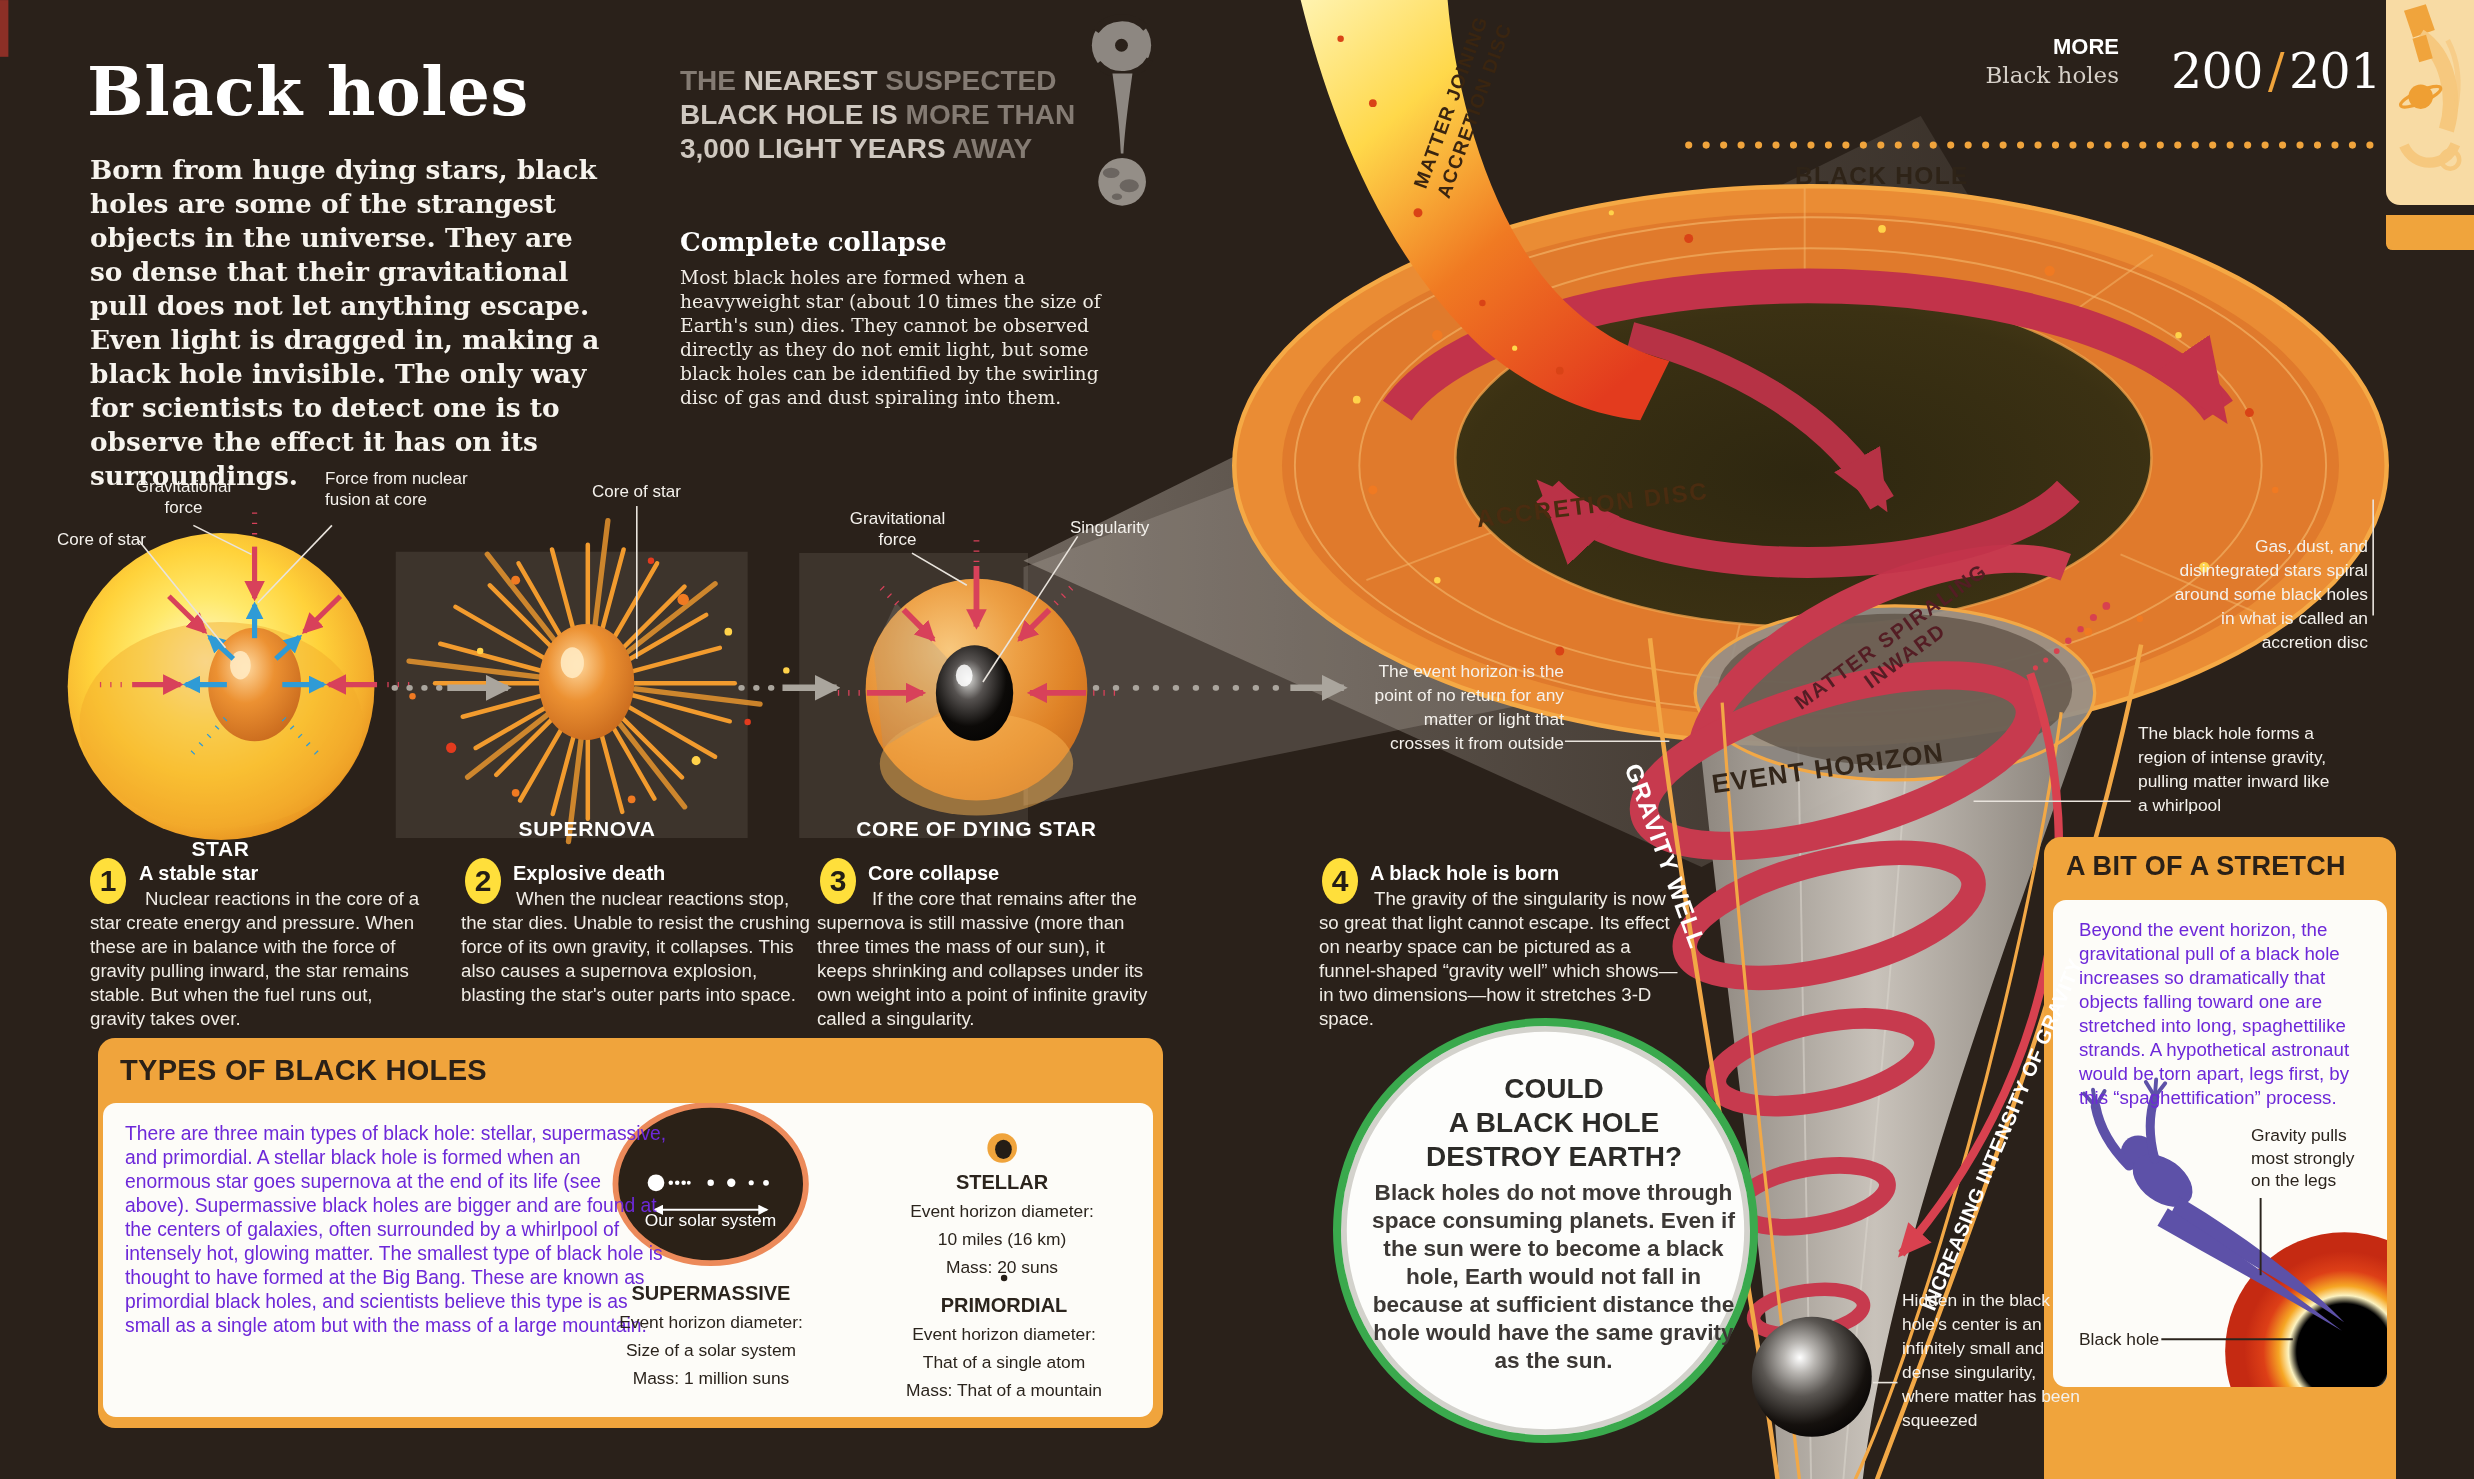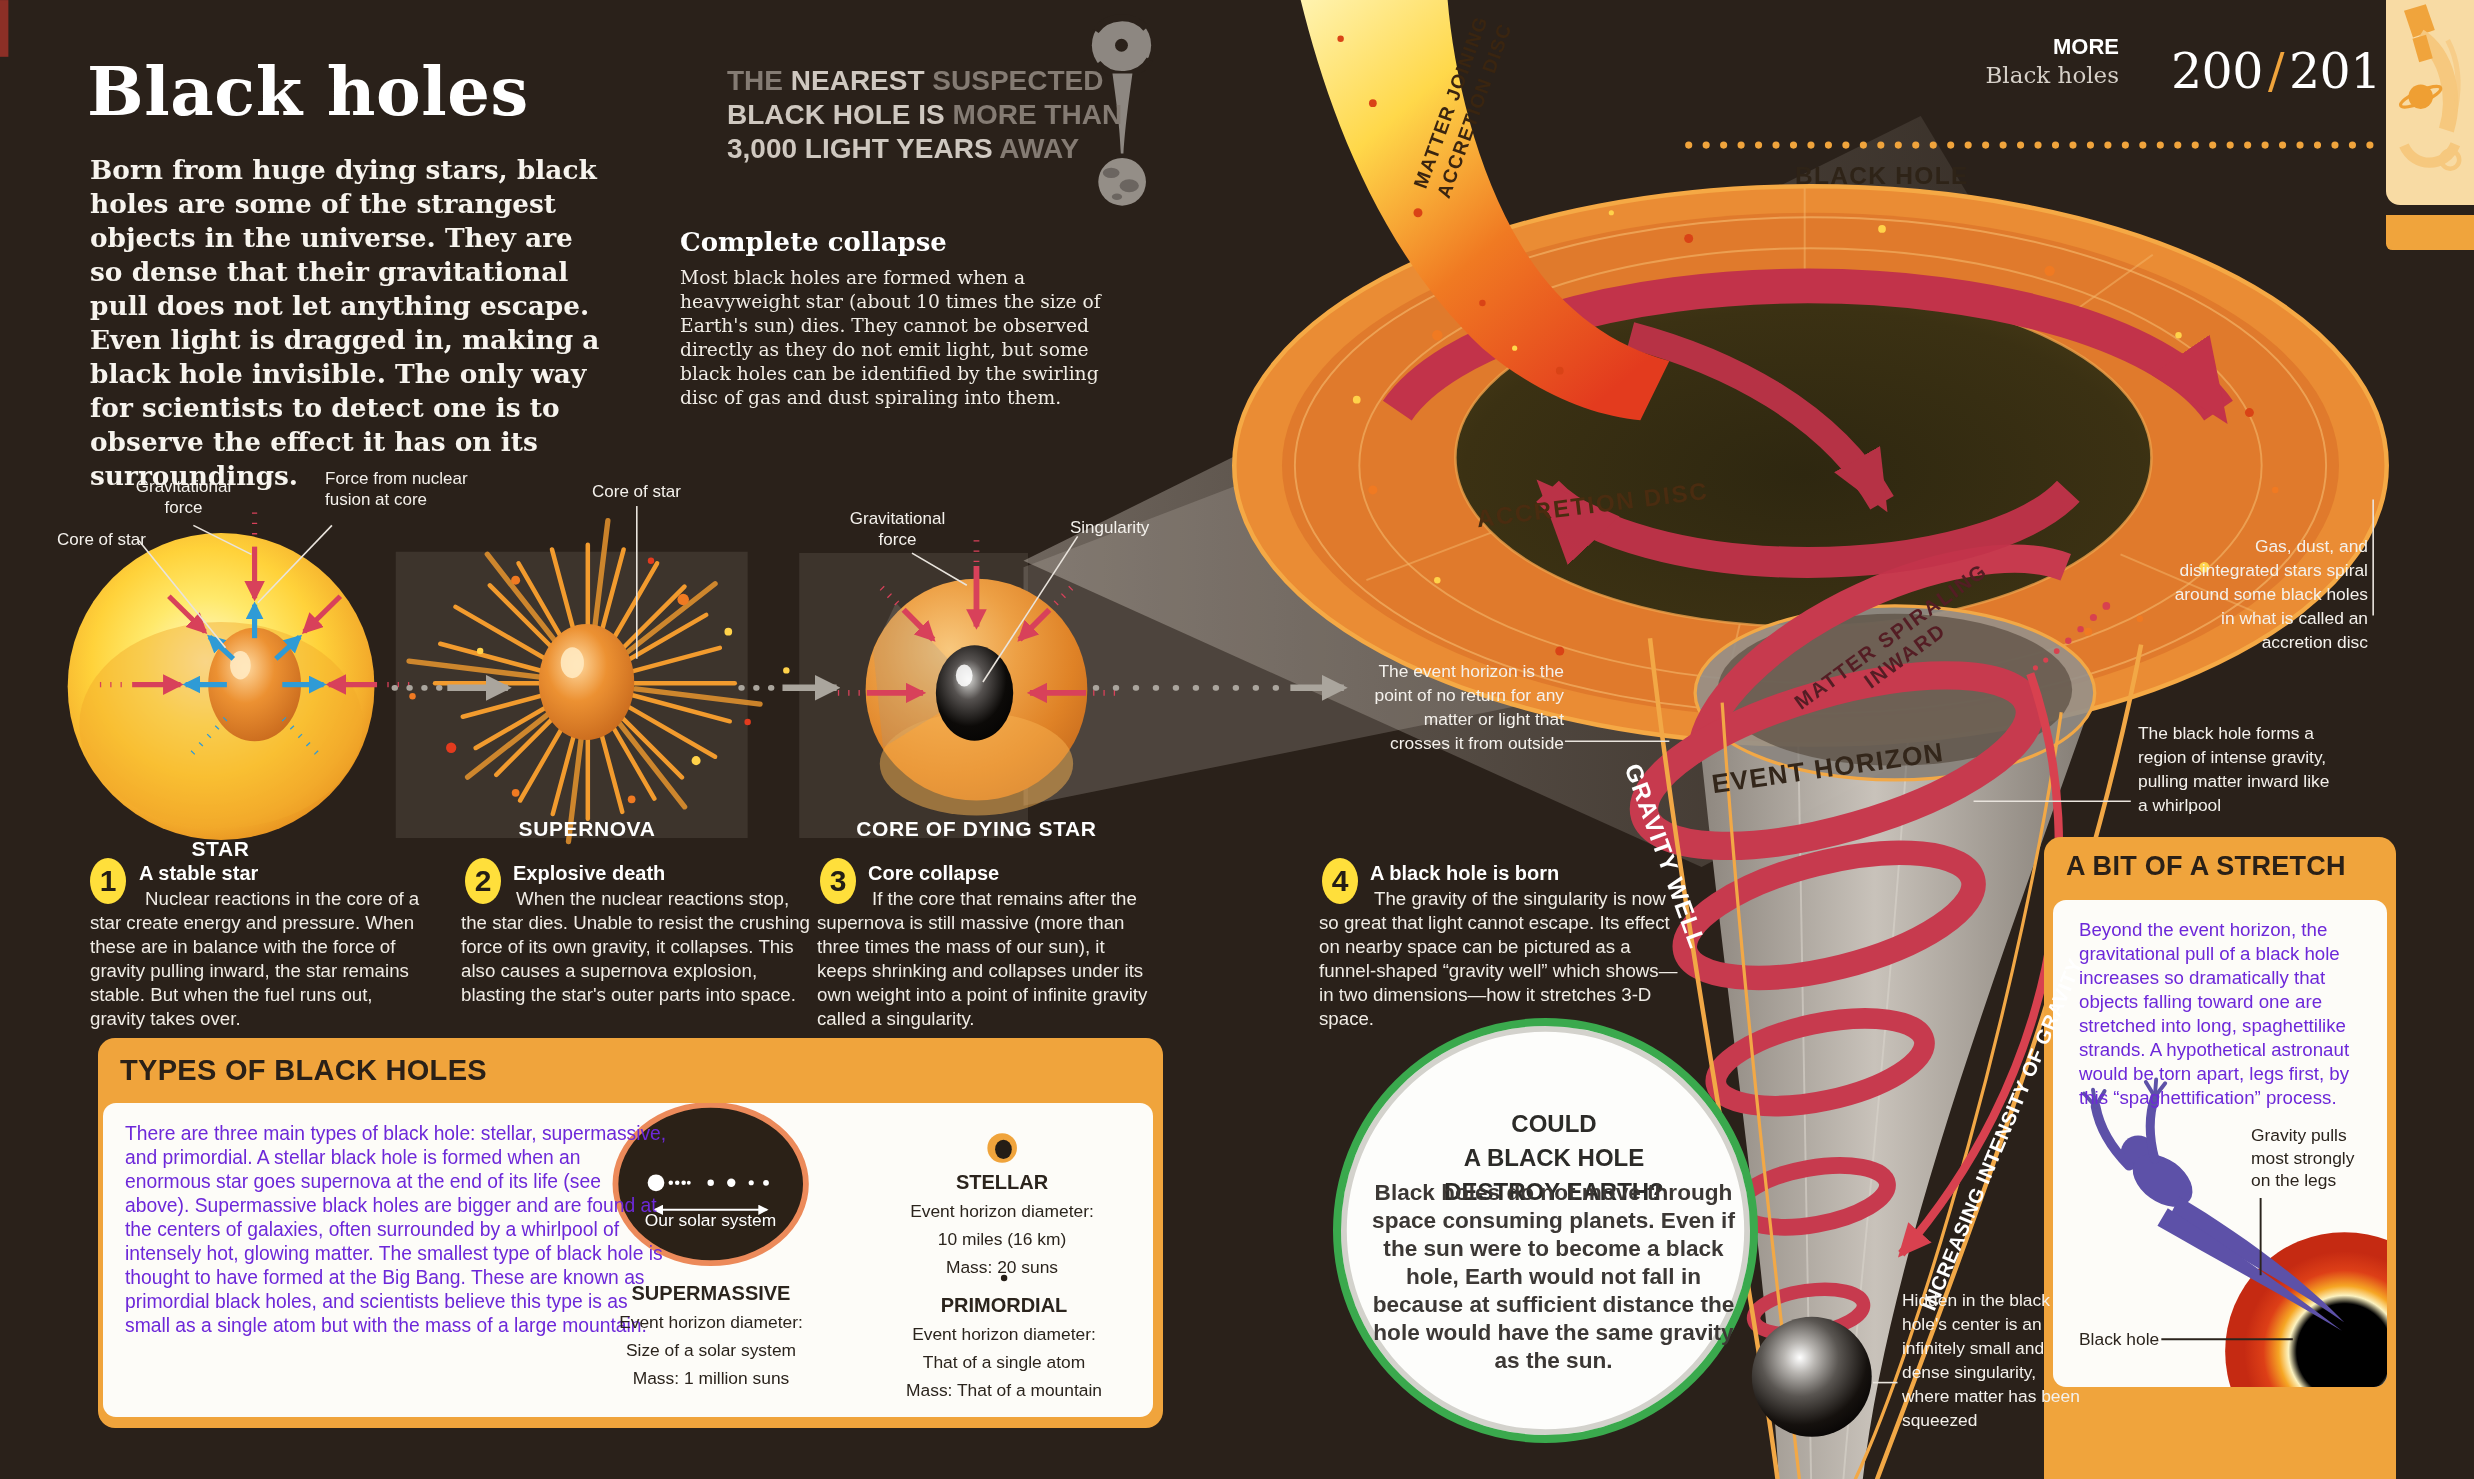--- a/index.html
+++ b/index.html
@@ -5,40 +5,40 @@
   html,body{margin:0;padding:0;background:#151009;}
   #canvas{position:relative;width:2475px;height:1480px;background:#2a211a;overflow:hidden;
           font-family:"Liberation Sans",sans-serif;color:#f4f1ec;}
   .abs{position:absolute;}
   .serif{font-family:"DejaVu Serif",serif;}
   svg{display:block;}
   #art{position:absolute;left:0;top:0;z-index:1;}
   .txt{position:absolute;z-index:3;}
   .page-title{font-size:67px;font-weight:bold;color:#ffffff;letter-spacing:0.6px;}
   .intro{font-size:26.4px;line-height:34px;font-weight:bold;color:#f7f4ee;}
-  .stat{font-size:28px;line-height:34px;font-weight:bold;letter-spacing:0px;margin-left:47px;}
+  .stat{font-size:28px;line-height:34px;font-weight:bold;letter-spacing:0px;}
   .stat .dim{color:#847b73;}
   .stat .bright{color:#cfc8c0;}
   .h-serif{font-size:26px;font-weight:bold;color:#ffffff;}
   .body-serif{font-size:18.7px;line-height:24px;color:#f0ece5;}
   .lbl{font-size:17px;line-height:20.6px;color:#f4f1ec;z-index:3;}
   .cap{font-size:21px;font-weight:bold;color:#ffffff;letter-spacing:0.6px;text-align:center;}
   .stepnum{background:#ffdf3b;border-radius:50%;width:36px;height:46px;color:#241d15;
            font-size:30px;font-weight:bold;text-align:center;line-height:46px;}
   .stephead{font-size:20px;font-weight:bold;color:#ffffff;}
   .stepbody{font-size:18.7px;line-height:24px;color:#f0ece5;text-indent:55px;}
   .orange-box{background:#f0a43c;border-radius:17px;}
   .white-box{background:#fdfcf8;border-radius:13px;}
   .box-title{font-size:29px;font-weight:bold;color:#2a2017;letter-spacing:0.3px;}
   .dark-body{font-size:19.3px;line-height:24px;color:#6d28d9;}
   .type-name{font-size:20px;font-weight:bold;color:#2b241d;text-align:center;}
   .type-line{font-size:17.4px;line-height:28px;color:#2b241d;text-align:center;}
   .qa-circle{background:#fdfdfb;border:8.4px solid #3aa94d;border-radius:50%;
              box-shadow:inset 0 0 0 5.8px #d3d2cc;z-index:2;}
-  .qa-title{font-size:24px;line-height:34px;font-weight:bold;color:#2c2b28;text-align:center;margin-top:35px;}
+  .qa-title{font-size:28px;line-height:34px;font-weight:bold;color:#2c2b28;text-align:center;}
   .qa-body{font-size:22.6px;line-height:28px;font-weight:bold;color:#3c3835;text-align:center;}
   .note{font-size:17.4px;line-height:24px;color:#f4f1ec;}
   .funnel-lbl{font-weight:bold;letter-spacing:1.3px;z-index:3;}
   .hdr-cat{font-size:22px;font-weight:bold;color:#ffffff;text-align:right;}
   .hdr-sub{font-size:23px;color:#d6d0c8;text-align:right;}
   .hdr-num{font-size:49px;color:#ffffff;letter-spacing:-0.6px;}
   .hdr-num .slash{color:#f0a43c;padding:0 5.2px;}
   .tab{background:#f8dba4;border-radius:0 0 0 14px;z-index:2;}
   .tab-bar{background:#f0a43c;border-radius:0 0 0 6.4px;z-index:2;}
   .stretch-lbl{font-size:17.4px;line-height:22.6px;color:#2b241d;z-index:4;}

